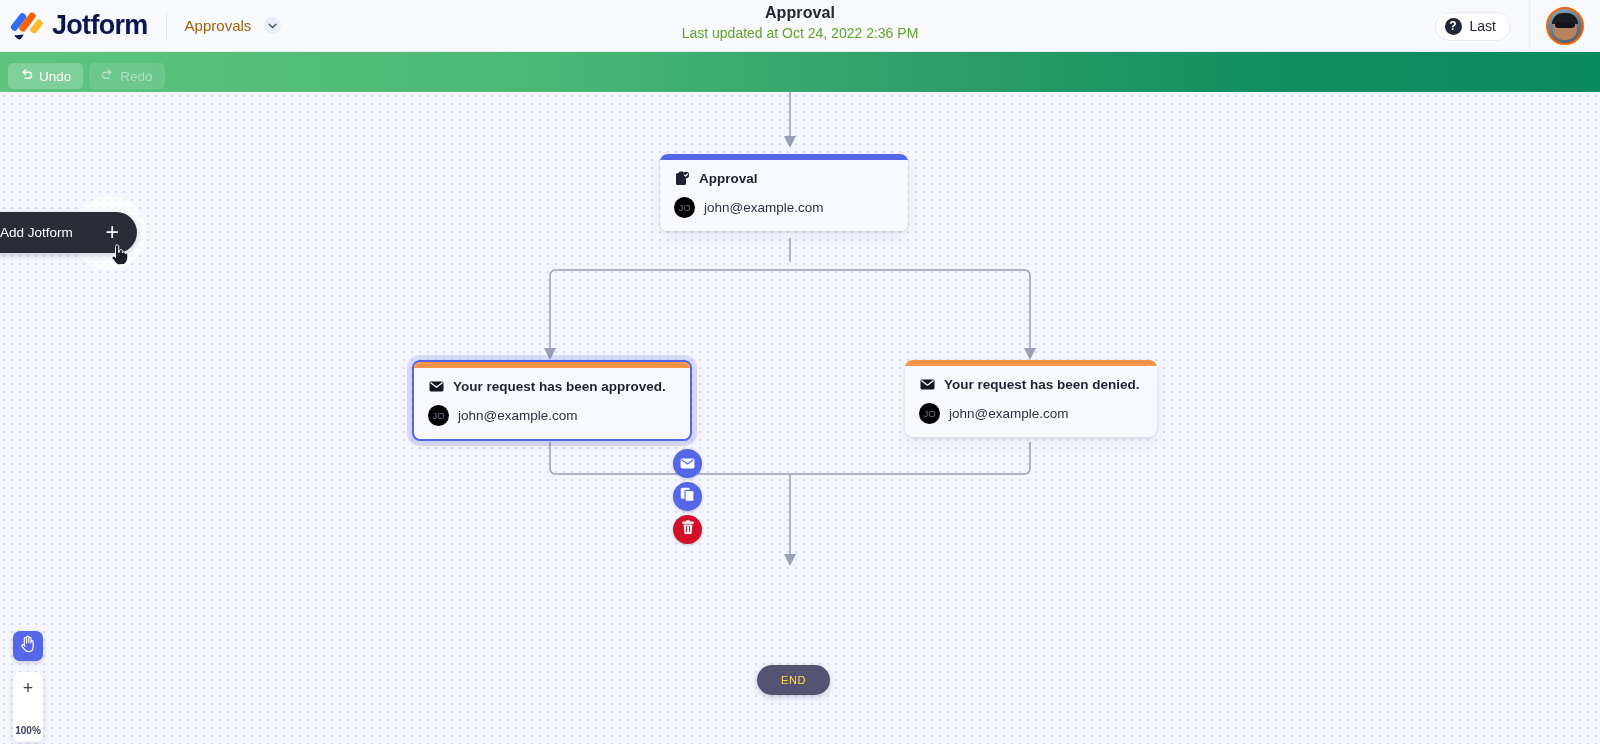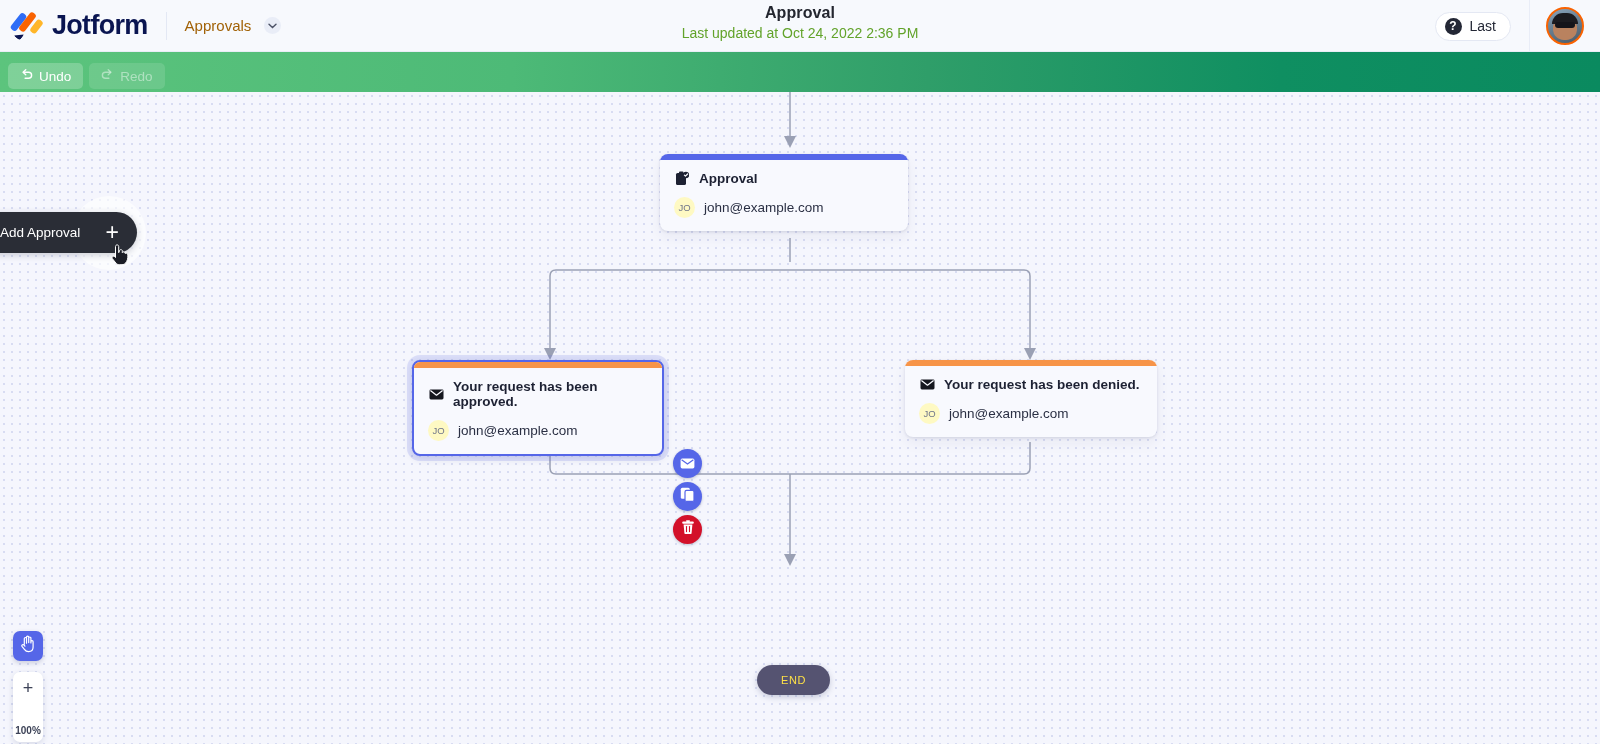--- a/index.html
+++ b/index.html
@@ -135,31 +135,31 @@
   .node-title {
     display: flex; align-items: center; gap: 9px;
     font-size: 13.5px; font-weight: bold; color: #1d2133;
   }
   .node-sub {
     display: flex; align-items: center; gap: 9px;
     font-size: 13.5px; color: #2b3044; margin-top: 11px;
   }
   .ini {
     width: 21px; height: 21px; border-radius: 50%;
-    background: #fef9c3; color: #6e7489;
+    background: #000000; color: #6e7489;
     font-size: 9.5px; display: flex; align-items: center; justify-content: center;
     flex: none;
   }
   .glyph { width: 16px; display: flex; align-items: center; justify-content: center; flex: none; }
 
   .node-approval { left: 660px; top: 62px; width: 248px; }
   .node-approval .topbar { background: #5566e8; }
 
   .node-approved {
-    left: 412px; top: 268px; width: 252px;
+    left: 412px; top: 268px; width: 280px;
     border: 2px solid #5566e8;
     box-shadow: 0 0 0 5px rgba(104,118,232,.18), 0 2px 8px rgba(30,40,90,.14);
   }
   .node-approved .topbar { background: #f79448; }
 
   .node-denied { left: 905px; top: 268px; width: 252px; }
   .node-denied .topbar { background: #f79448; }
 
   
   .badge {
@@ -420,21 +420,21 @@
       </div>
     </div>
   </div>
 
   
   <div class="end-node">END</div>
 
   
   <div class="add-halo"></div>
   <div class="add-pill">
-    <span>Add Approval</span>
+    <span>Add Jotform</span>
     <span class="add-plus">+</span>
   </div>
   <span class="cursor-ico">
     <svg width="20" height="24" viewBox="0 0 20 24">
       <path d="M5.5 3.5c0-.9.7-1.6 1.6-1.6s1.6.7 1.6 1.6v6.2l.9-2.2c.3-.8 1.2-1.1 1.9-.8.7.3 1 1.1.8 1.8l-.3.9 1-.4c.8-.3 1.6.1 1.9.8l.2.6.7-.2c.8-.2 1.6.3 1.8 1.1l.2 1c.4 2.4-.5 5.9-2.2 7.8-.9 1-2.2 1.6-3.6 1.6H9.2c-1.3 0-2.5-.6-3.3-1.6l-3.5-4.4c-.5-.7-.4-1.7.3-2.2.6-.5 1.5-.4 2.1.2l.7.8V3.5z" fill="#1b1d26" stroke="#ffffff" stroke-width="1"></path>
     </svg>
   </span>
 
   
   <div class="pan-btn">

